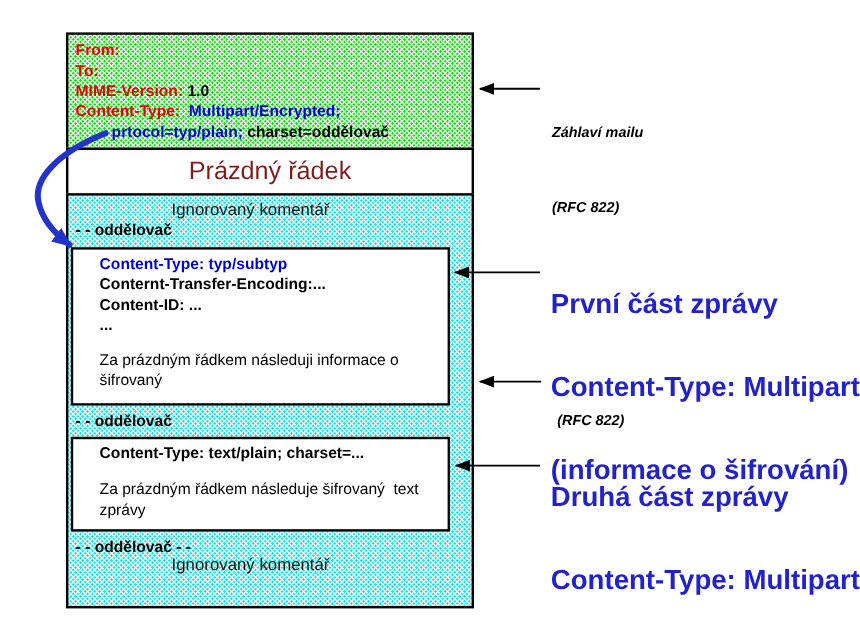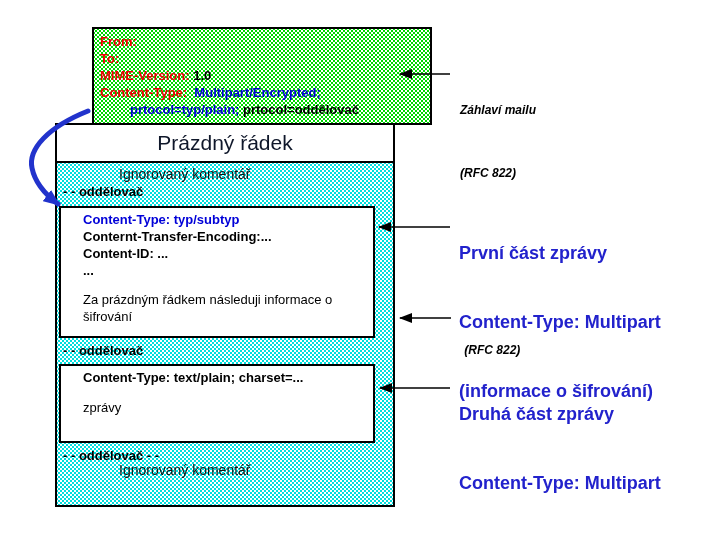--- a/index.html
+++ b/index.html
@@ -11,73 +11,74 @@
          font-family:"Liberation Sans",sans-serif;}
   .box{position:absolute;border:2px solid #000;box-sizing:border-box;}
   .green-dots{background-color:#fff;
     background-image:radial-gradient(var(--green_dot) 34%,transparent 40%),
                      radial-gradient(var(--green_dot) 34%,transparent 40%);
     background-size:4px 4px;background-position:0 0,2px 2px;}
   .cyan-dots{background-color:#fff;
     background-image:radial-gradient(var(--cyan_dot) 34%,transparent 40%),
                      radial-gradient(var(--cyan_dot) 34%,transparent 40%);
     background-size:4px 4px;background-position:0 0,2px 2px;}
-  .hdr{padding:4px 15px 0 6px;font-weight:bold;font-size:13px;line-height:17px;color:#000;margin-left:37px;}
+  .hdr{padding:4px 15px 0 6px;font-weight:bold;font-size:13px;line-height:17px;color:#000;}
   .red{color:var(--red);}
   .blue{color:var(--blue_text);}
   .indent{padding-left:30px;}
   .band{display:flex;align-items:center;justify-content:center;background:#fff;
-        font-size:21px;color:#0f172a;}
+        font-size:21px;color:#7f1d1d;}
   .sep{position:absolute;font-weight:bold;font-size:13px;color:#000;white-space:pre;}
-  .comment{position:absolute;font-size:14px;color:#111;}
+  .comment{position:absolute;font-size:14px;color:#111;padding-left:24px;}
   .inner{position:absolute;background:#fff;border:2px solid #000;box-sizing:border-box;
          padding:3px 22px;font-size:13px;line-height:17px;color:#000;}
   .b{font-weight:bold;}
   .gap1{height:12px;} .gap2{height:13px;}
   .lbl{position:absolute;white-space:pre;}
   .lbl-black{font-weight:bold;font-style:italic;font-size:12px;line-height:21px;color:#000;}
-  .lbl-blue{font-weight:bold;font-size:18px;line-height:23px;color:var(--label_blue);}
+  .lbl-blue{font-weight:bold;font-size:23px;line-height:23px;color:var(--label_blue);}
   svg.overlay{position:absolute;left:0;top:0;pointer-events:none;}
 </style>
 </head>
 <body>
 
 <div class="stage">
 
   <div class="box green-dots hdr" style="left:55px;top:27px;width:340px;height:98px;">
     <div><span class="red">From:</span></div>
     <div><span class="red">To:</span></div>
     <div><span class="red">MIME-Version:</span><span style="white-space:pre;"> 1.0</span></div>
     <div><span class="red">Content-Type:</span><span class="blue" style="white-space:pre;">  Multipart/Encrypted;</span></div>
-    <div class="indent"><span class="blue">prtocol=typ/plain;</span><span style="white-space:pre;"> prtocol=oddělovač</span></div>
+    <div class="indent"><span class="blue">prtocol=typ/plain;</span><span style="white-space:pre;"> charset=oddělovač</span></div>
   </div>
 
   <div class="box band" style="left:55px;top:123px;width:340px;height:40px;">
     <span>Prázdný řádek</span>
   </div>
 
   <div class="box cyan-dots" style="left:55px;top:161px;width:340px;height:346px;">
     <div class="comment" style="left:62px;top:3px;">Ignorovaný komentář</div>
     <div class="sep" style="left:6px;top:21px;">- - oddělovač</div>
 
     <div class="inner" style="left:2px;top:43px;width:316px;height:132px;">
       <div class="b blue">Content-Type: typ/subtyp</div>
       <div class="b">Conternt-Transfer-Encoding:...</div>
       <div class="b">Content-ID: ...</div>
       <div class="b">...</div>
       <div class="gap1"></div>
       <div>Za prázdným řádkem následuji informace o</div>
-      <div>šifrování</div>
+      <div>šifrovaný</div>
     </div>
 
     <div class="sep" style="left:6px;top:180px;">- - oddělovač</div>
 
     <div class="inner" style="left:2px;top:201px;width:316px;height:79px;">
       <div class="b" style="white-space:pre;">Content-Type: text/plain; charset=...</div>
       <div class="gap2"></div>
+      <div style="white-space:pre;">Za prázdným řádkem následuje šifrovaný  text</div>
       <div>zprávy</div>
     </div>
 
     <div class="sep" style="left:6px;top:285px;">- - oddělovač - -</div>
     <div class="comment" style="left:62px;top:299px;">Ignorovaný komentář</div>
   </div>
 
   <div class="lbl lbl-black" style="left:460px;top:58px;">
     <div>Záhlaví mailu</div>
     <div>(RFC 822)</div>

